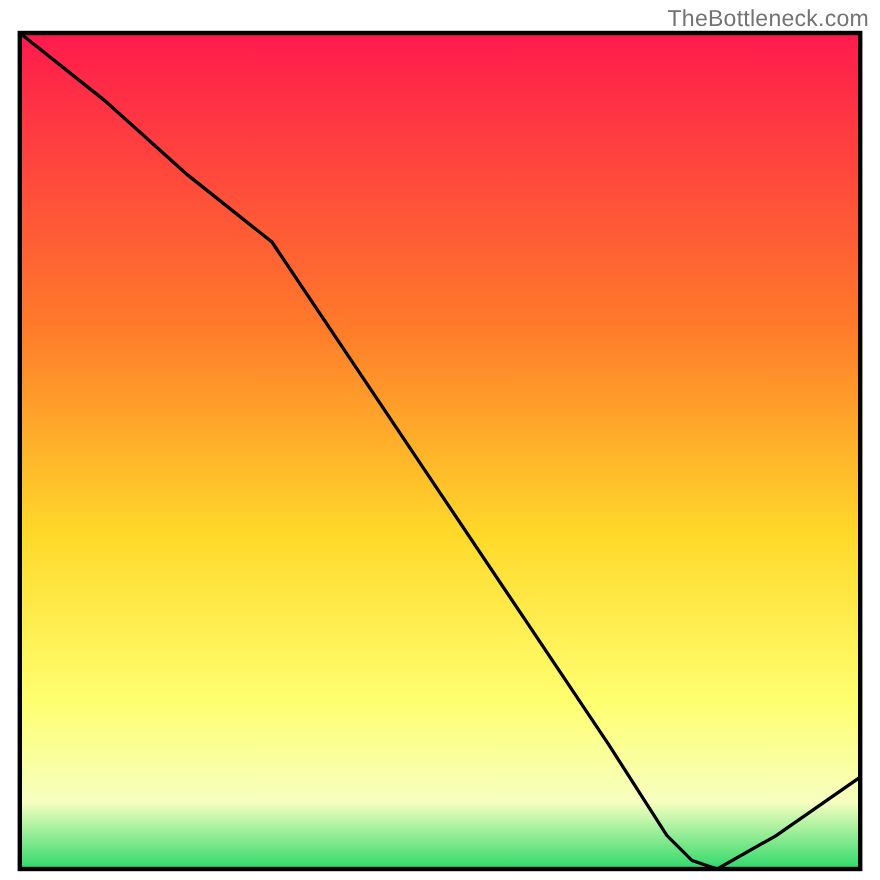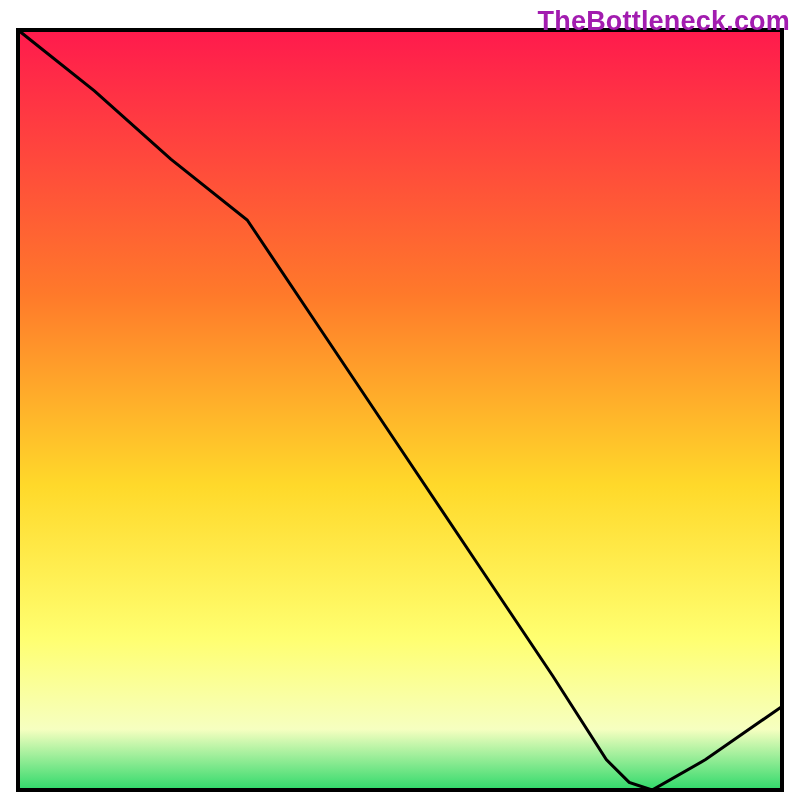--- a/index.html
+++ b/index.html
@@ -12,23 +12,23 @@
   }
   .canvas {
     position: relative;
     width: 800px;
     height: 800px;
   }
   .attribution {
     position: absolute;
     top: 6px;
     right: 10px;
-    font-size: 27px;
-    font-weight: bold;
-    color: #a21caf;
+    font-size: 21px;
+    font-weight: normal;
+    color: #737373;
     letter-spacing: 0.2px;
   }
   svg.chart {
     position: absolute;
     top: 0;
     left: 0;
   }
   .datalabel {
     position: absolute;
     font-size: 14px;

